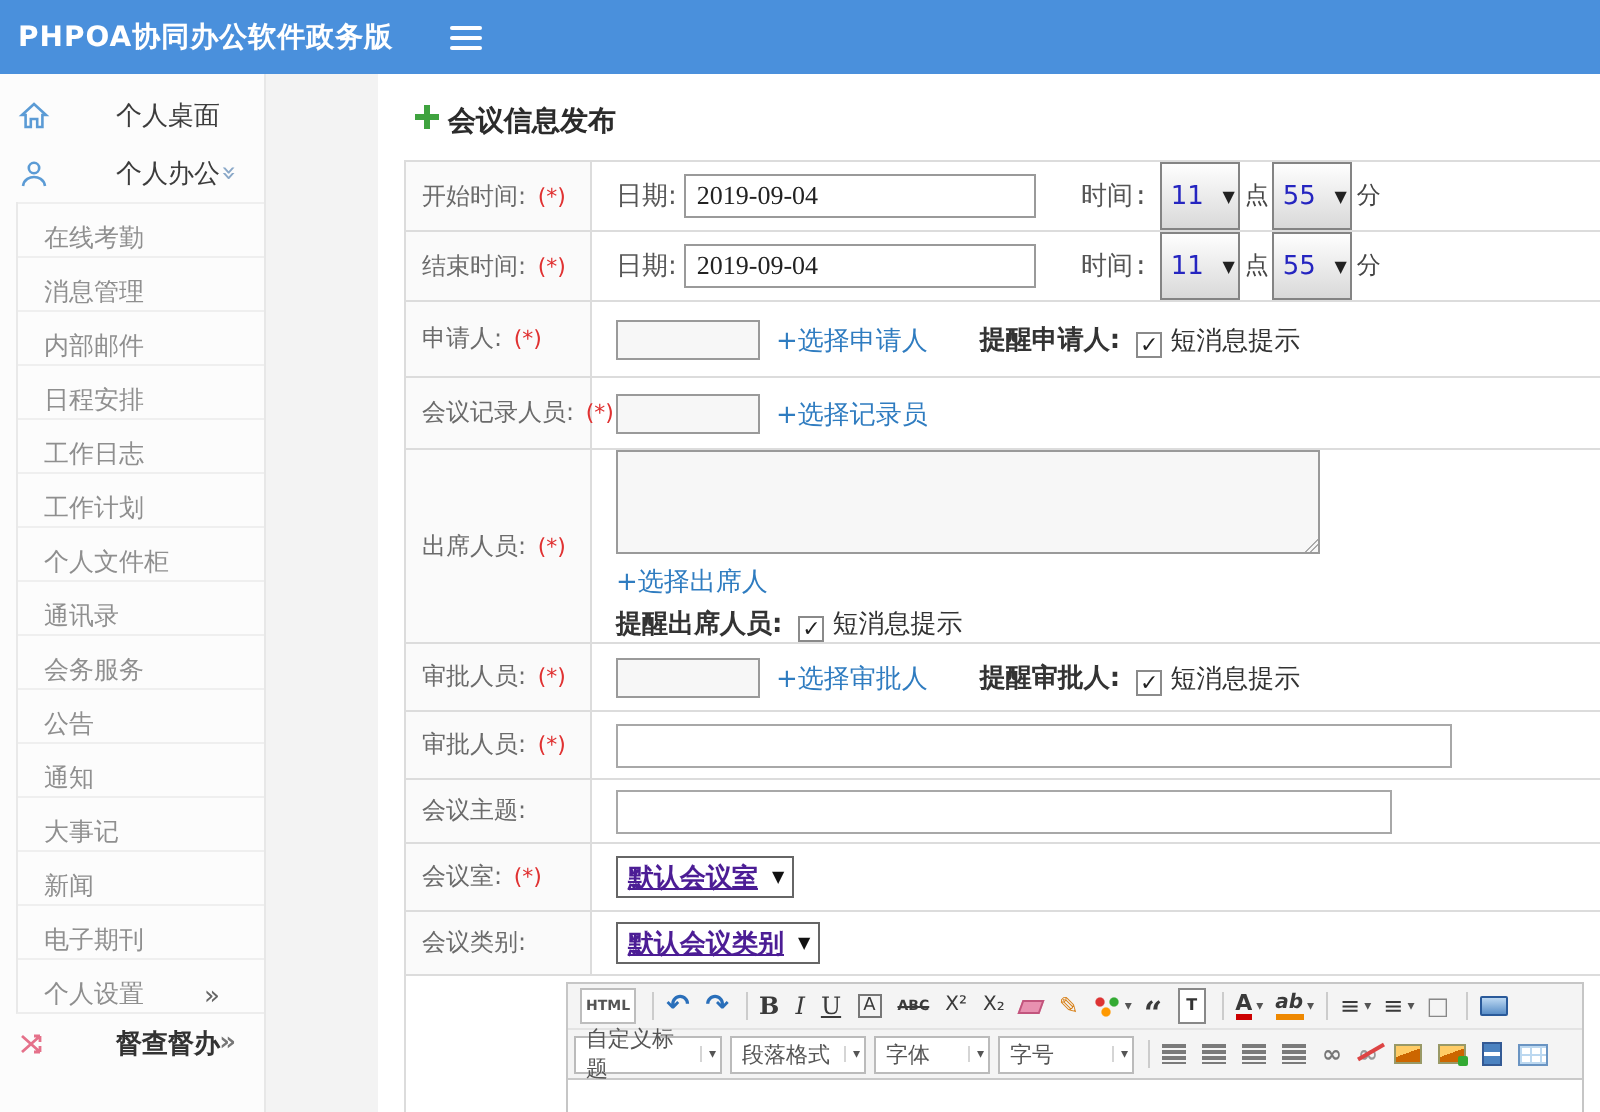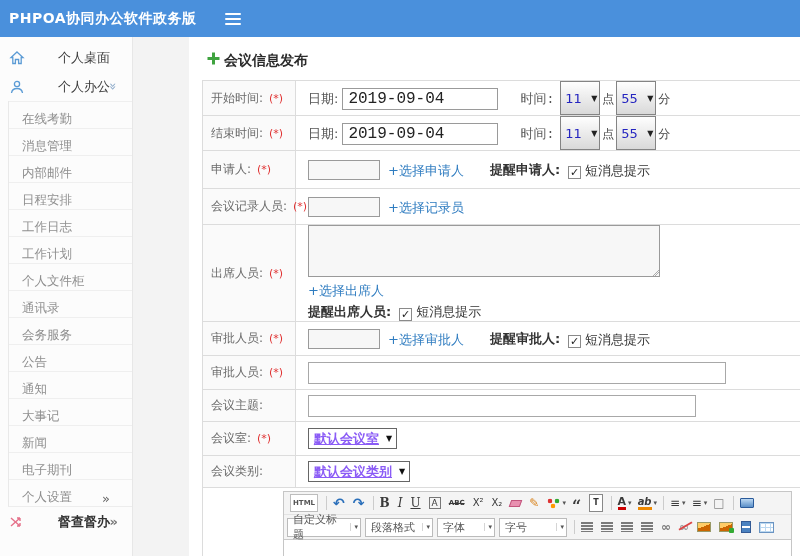--- a/index.html
+++ b/index.html
@@ -37,22 +37,22 @@
   .form-wrap { margin:3px 0 0 13px; width:600px; }
   table.form-table { border-collapse:collapse; width:600px; table-layout:fixed; }
   td { border:1px solid #dcdcdc; vertical-align:middle; }
   td.lbl { width:93px; background:#fafafa; padding-left:8px; font-size:12px; color:#6b6b6b; white-space:nowrap; }
   td.val { padding-left:12px; font-size:13px; color:#333; }
   .req { color:#e03131; font-size:11px; margin-left:2px; }
   .r34{height:34px}.r38{height:38px}.r36{height:36px}.r86{height:86px}.r32{height:32px}.r82{height:82px}
 
   .inl { color:#555; font-size:13px; margin-right:4px; }
   .tlab { margin-left:18px;font-family:Liberation Mono, monospace; }
-  .date-input { width:156px; height:22px; border:1px solid #9a9a9a; padding:0 5px; font-size:16px; color:#222;
-    font-family:Liberation Mono, monospace; }
+  .date-input { width:176px; height:22px; border:1px solid #9a9a9a; padding:0 5px; font-size:13px; color:#222;
+    font-family:Liberation Serif, serif; }
   .time-select { display:inline-flex; align-items:center; justify-content:space-between; width:40px; height:34px;
     border:1px solid #848484; background:linear-gradient(#fefefe,#d9d9d9); padding:0 2px 0 4px; margin:0 2px; cursor:pointer; }
   .time-select .tval { color:#2525c0; font-size:13px; }
   .time-select .tarr { font-size:8px; color:#222; }
   .sfx { font-size:12px; color:#444; }
 
   .small-input { width:72px; height:20px; border:1px solid #9a9a9a; background:#f7f7f7; margin-right:8px; }
   .flink { color:#2f7cc0; font-size:13px; text-decoration:none; cursor:pointer; }
   .remind { font-weight:bold; color:#333; font-size:13px; margin-left:26px; }
   .cbx { display:inline-block; width:13px; height:13px; border:1px solid #8a8a8a; background:#fff; font-size:11px;
@@ -62,21 +62,21 @@
   .attendee-area { display:block; width:352px; height:52px; border:1px solid #9a9a9a; background:#f7f7f7; resize:none;
     background-image:linear-gradient(135deg, transparent 62%, #aaa 62% 67%, transparent 67% 76%, #aaa 76% 81%, transparent 81%);
     background-repeat:no-repeat; background-position:bottom right; background-size:9px 9px; }
   .att-link { display:block; margin:5px 0 3px; }
 
   .long-input { height:22px; border:1px solid #a8a8a8; }
   .w418 { width:418px; } .w388 { width:388px; }
 
   .form-select { display:inline-flex; align-items:center; height:21px; border:1px solid #666; background:#fff;
     padding:0 4px 0 5px; cursor:pointer; }
-  .form-select .fval { color:#8b5cf6; font-size:13px; text-decoration:underline; font-weight:bold; }
+  .form-select .fval { color:#4c1d95; font-size:13px; text-decoration:underline; font-weight:bold; }
   .form-select .farr { font-size:8px; color:#111; margin-left:7px; }
 
   
   td.editor-cell { padding:3px 0 0 80px; vertical-align:top; }
   .editor { width:509px; border:1px solid #c6c6c6; background:#f4f4f4; }
   .tb-row { display:flex; align-items:center; padding:1px 3px; flex-wrap:nowrap; }
   .tb-row.first { border-bottom:1px solid #e3e3e3; height:23px; }
   .tb-row.second { height:24px; }
   .ed-content { background:#fff; border-top:1px solid #c9c9c9; height:34px; }
 

